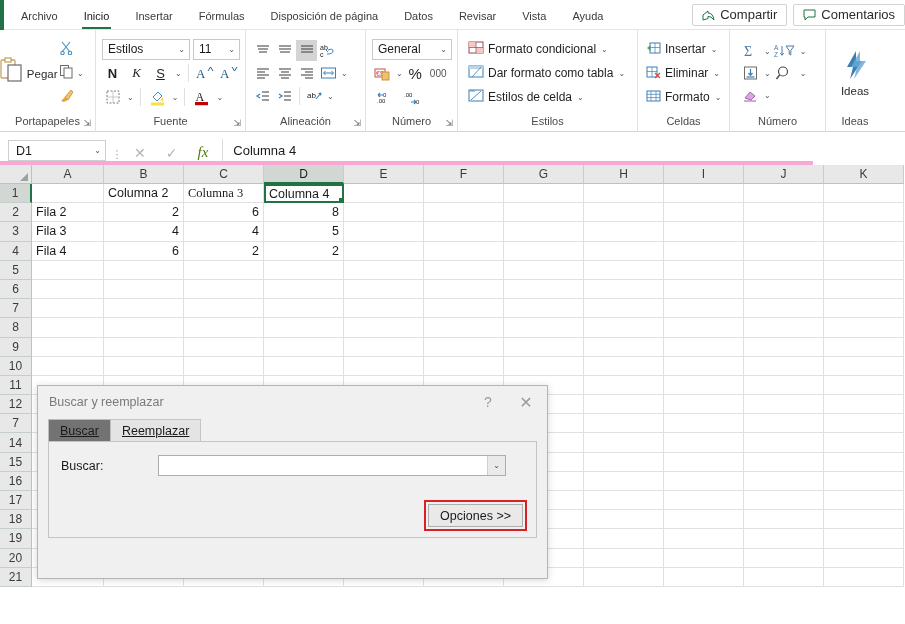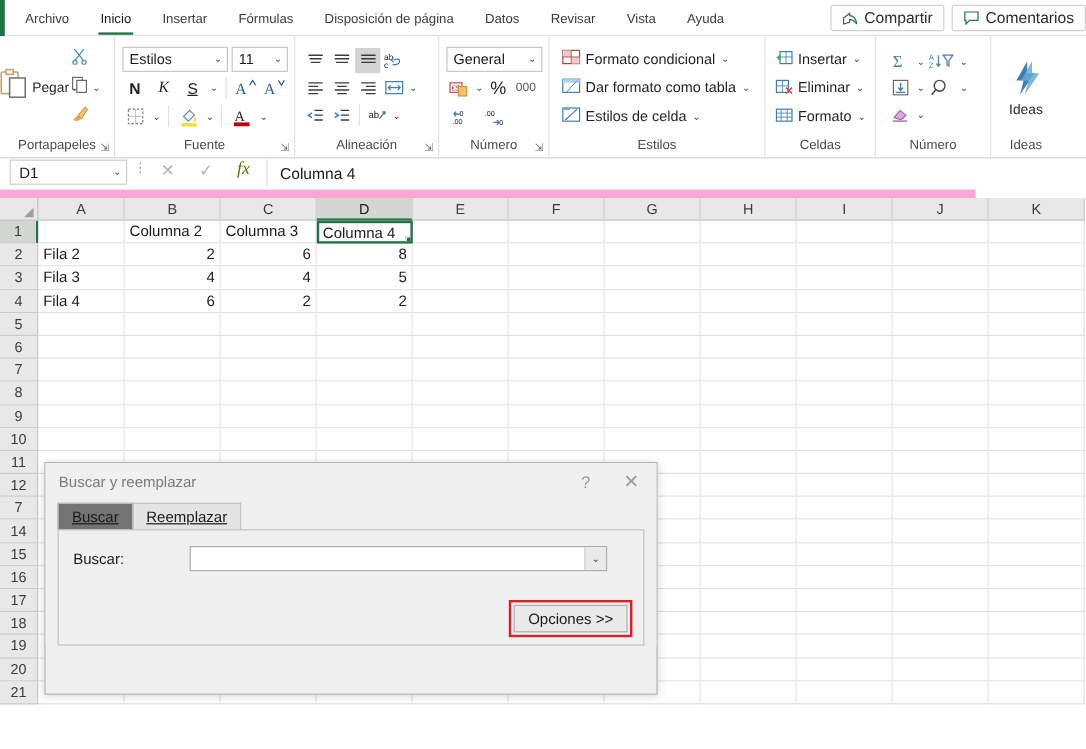--- a/index.html
+++ b/index.html
@@ -133,22 +133,22 @@
   .edrow { display: flex; align-items: center; gap: 2px; margin-bottom: 1px; }
   
   .g-ideas { width: 58px; border-right: none; }
   .ideas-btn { display:flex; flex-direction:column; align-items:center; justify-content:center; width:100%; cursor:pointer;}
 
   
   .fbar {
     position: absolute; top: 133px; left: 0;
     width: 813px; height: 32px;
     background: #ffffff;
-    display: flex; align-items: flex-start;
-    border-bottom: 7px solid #f9a8d4;
+    display: flex; align-items: flex-end;
+    border-bottom: 4px solid #f9a8d4;
   }
   .namebox {
     margin-left: 8px; width: 98px; height: 21px;
     border: 1px solid #cfcfcf; background: #fff;
     display: flex; align-items: center; justify-content: space-between;
     padding: 0 4px 0 7px; font-size: 12.5px; color: #1a1a1a; cursor: pointer;
   }
   .fb-dots { width: 22px; text-align: center; color: #9a9a9a; font-size: 11px; letter-spacing: 0; cursor: pointer;}
   .fb-icons { display: flex; align-items: center; gap: 20px; padding: 0 14px 0 6px; }
   .fb-icon { font-size: 14px; color: #b4b4b4; cursor: pointer; }
@@ -709,21 +709,21 @@
         <div class="ch" style="width: 80px; min-width: 80px;">H</div>
         <div class="ch" style="width: 80px; min-width: 80px;">I</div>
         <div class="ch" style="width: 80px; min-width: 80px;">J</div>
         <div class="ch" style="width: 80px; min-width: 80px;">K</div>
       </div>
     <div id="rows">
         <div class="row">
           <div class="rh sel">1</div>
           <div class="cell" style="width: 72px; min-width: 72px;"></div>
           <div class="cell" style="width: 80px; min-width: 80px;">Columna 2</div>
-          <div class="cell" style="width: 80px; min-width: 80px;">Columna 3</div>
+          <div class="cell" style="width: 80px; min-width: 80px; font-family: Liberation Serif, serif;">Columna 3</div>
           <div class="cell selected" style="width: 80px; min-width: 80px;">Columna 4</div>
           <div class="cell" style="width: 80px; min-width: 80px;"></div>
           <div class="cell" style="width: 80px; min-width: 80px;"></div>
           <div class="cell" style="width: 80px; min-width: 80px;"></div>
           <div class="cell" style="width: 80px; min-width: 80px;"></div>
           <div class="cell" style="width: 80px; min-width: 80px;"></div>
           <div class="cell" style="width: 80px; min-width: 80px;"></div>
           <div class="cell" style="width: 80px; min-width: 80px;"></div>
         </div>
         <div class="row">

